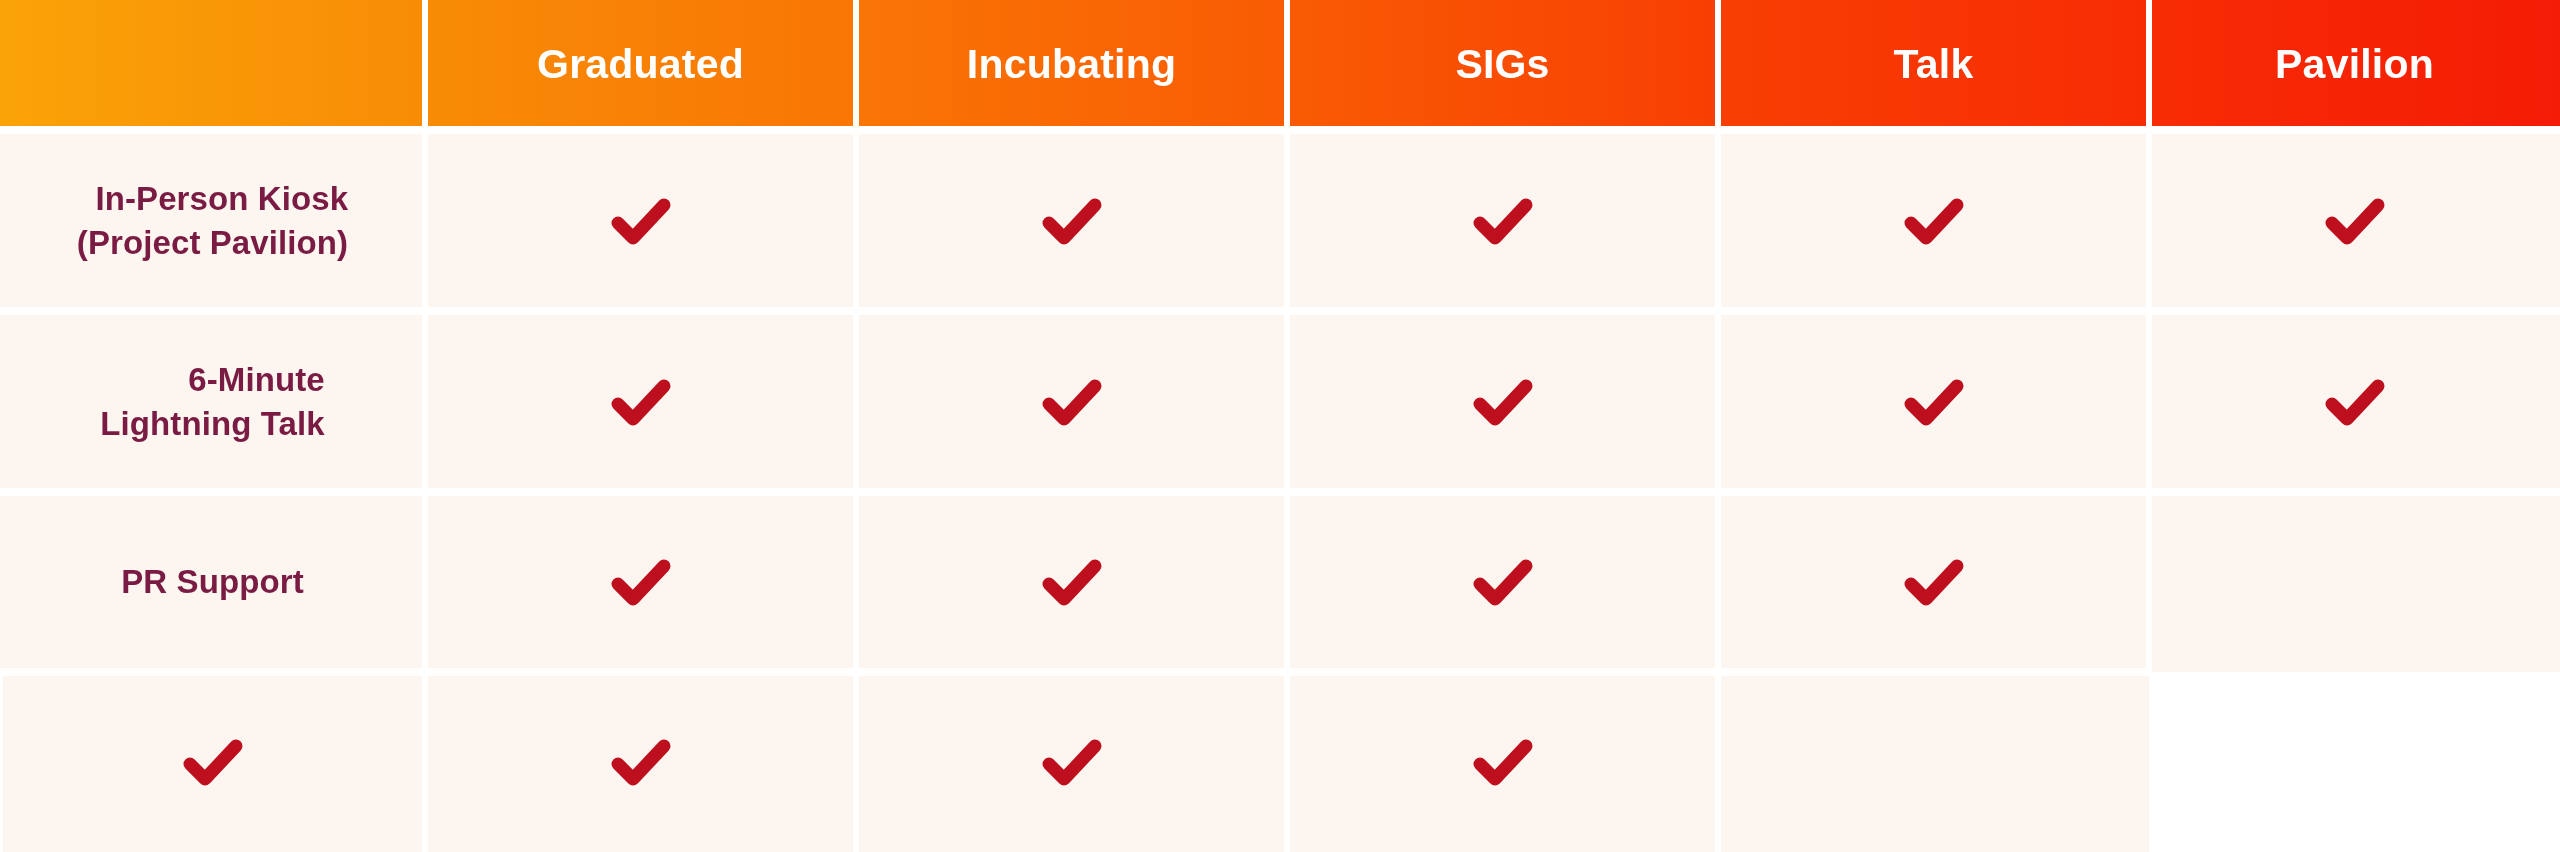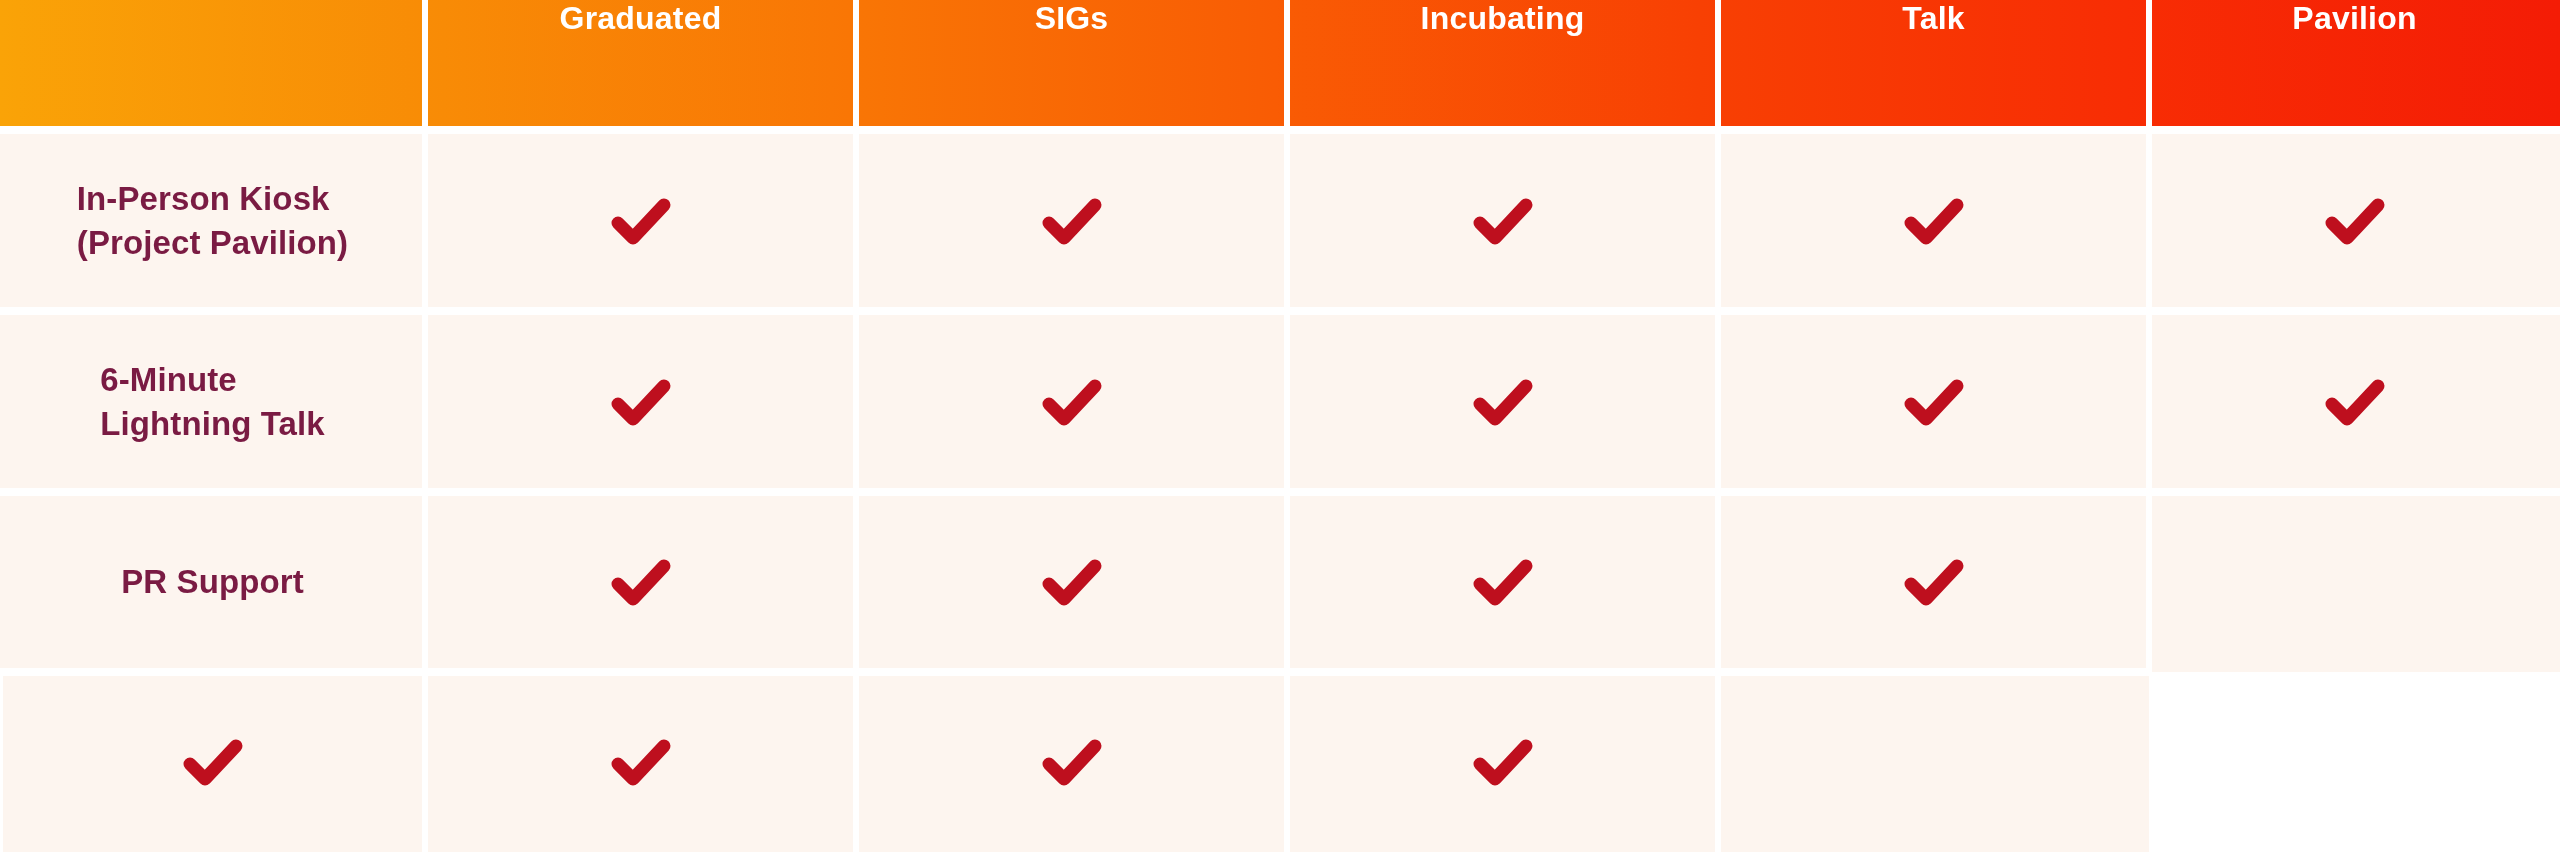--- a/index.html
+++ b/index.html
@@ -19,24 +19,25 @@
     grid-template-columns: 425px 431px 431px 431px 431px 411px;
     grid-template-rows: 130px 181px 181px 180px 180px;
     background: #ffffff;
     column-gap: 0;
     row-gap: 0;
   }
 
   
   .header-cell {
     display: flex;
+    align-items: center;
     justify-content: center;
     position: relative;
     color: #ffffff;
-    font-size: 32px;
+    font-size: 41px;
     font-weight: 700;
     letter-spacing: 0.2px;
     text-align: center;
     line-height: 1.15;
     background-image: linear-gradient(90deg,
         #FAA307 0%,
         #F88C06 16.6%,
         #F97605 33.2%,
         #F95C04 49.8%,
         #F84003 66.4%,
@@ -89,21 +90,21 @@
     top: -4px;
     height: 8px;
     background: #ffffff;
     z-index: 2;
   }
 
   .row-label {
     color: #7A1B43;
     font-size: 33px;
     font-weight: 600;
-    text-align: left;
+    text-align: right;
     line-height: 1.32;
     letter-spacing: 0.1px;
     padding: 0 26px;
     white-space: pre-line;
   }
 
   .check-icon {
     width: 72px;
     height: 72px;
     display: block;
@@ -116,24 +117,24 @@
 
 <div class="comparison-table">
 
   <div class="header-cell corner">
     <span></span>
   </div>
   <div class="header-cell">
     <span>Graduated</span>
   </div>
   <div class="header-cell">
+    <span>Incubating</span>
+  </div>
+  <div class="header-cell">
     <span>SIGs</span>
-  </div>
-  <div class="header-cell">
-    <span>Incubating</span>
   </div>
   <div class="header-cell">
     <span>Talk</span>
   </div>
   <div class="header-cell">
     <span>Pavilion</span>
   </div>
 
   <div class="body-cell has-top-rule">
     <span class="row-label">In-Person Kiosk

